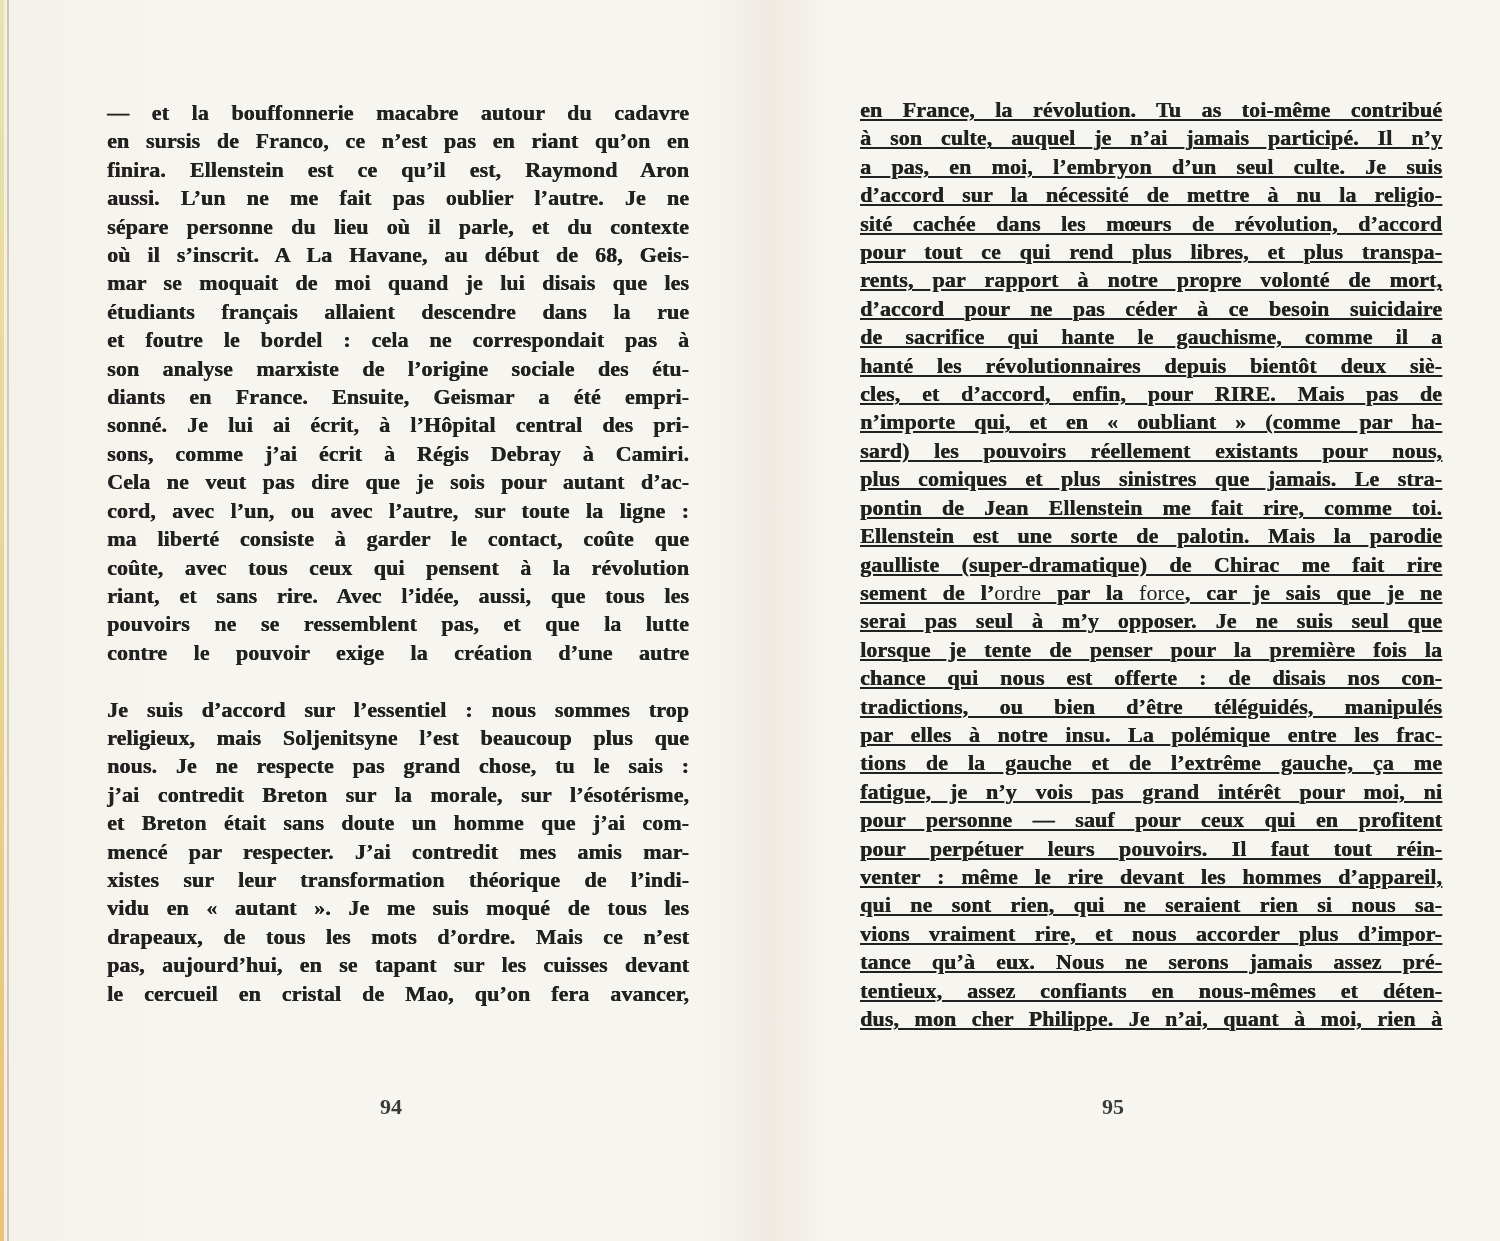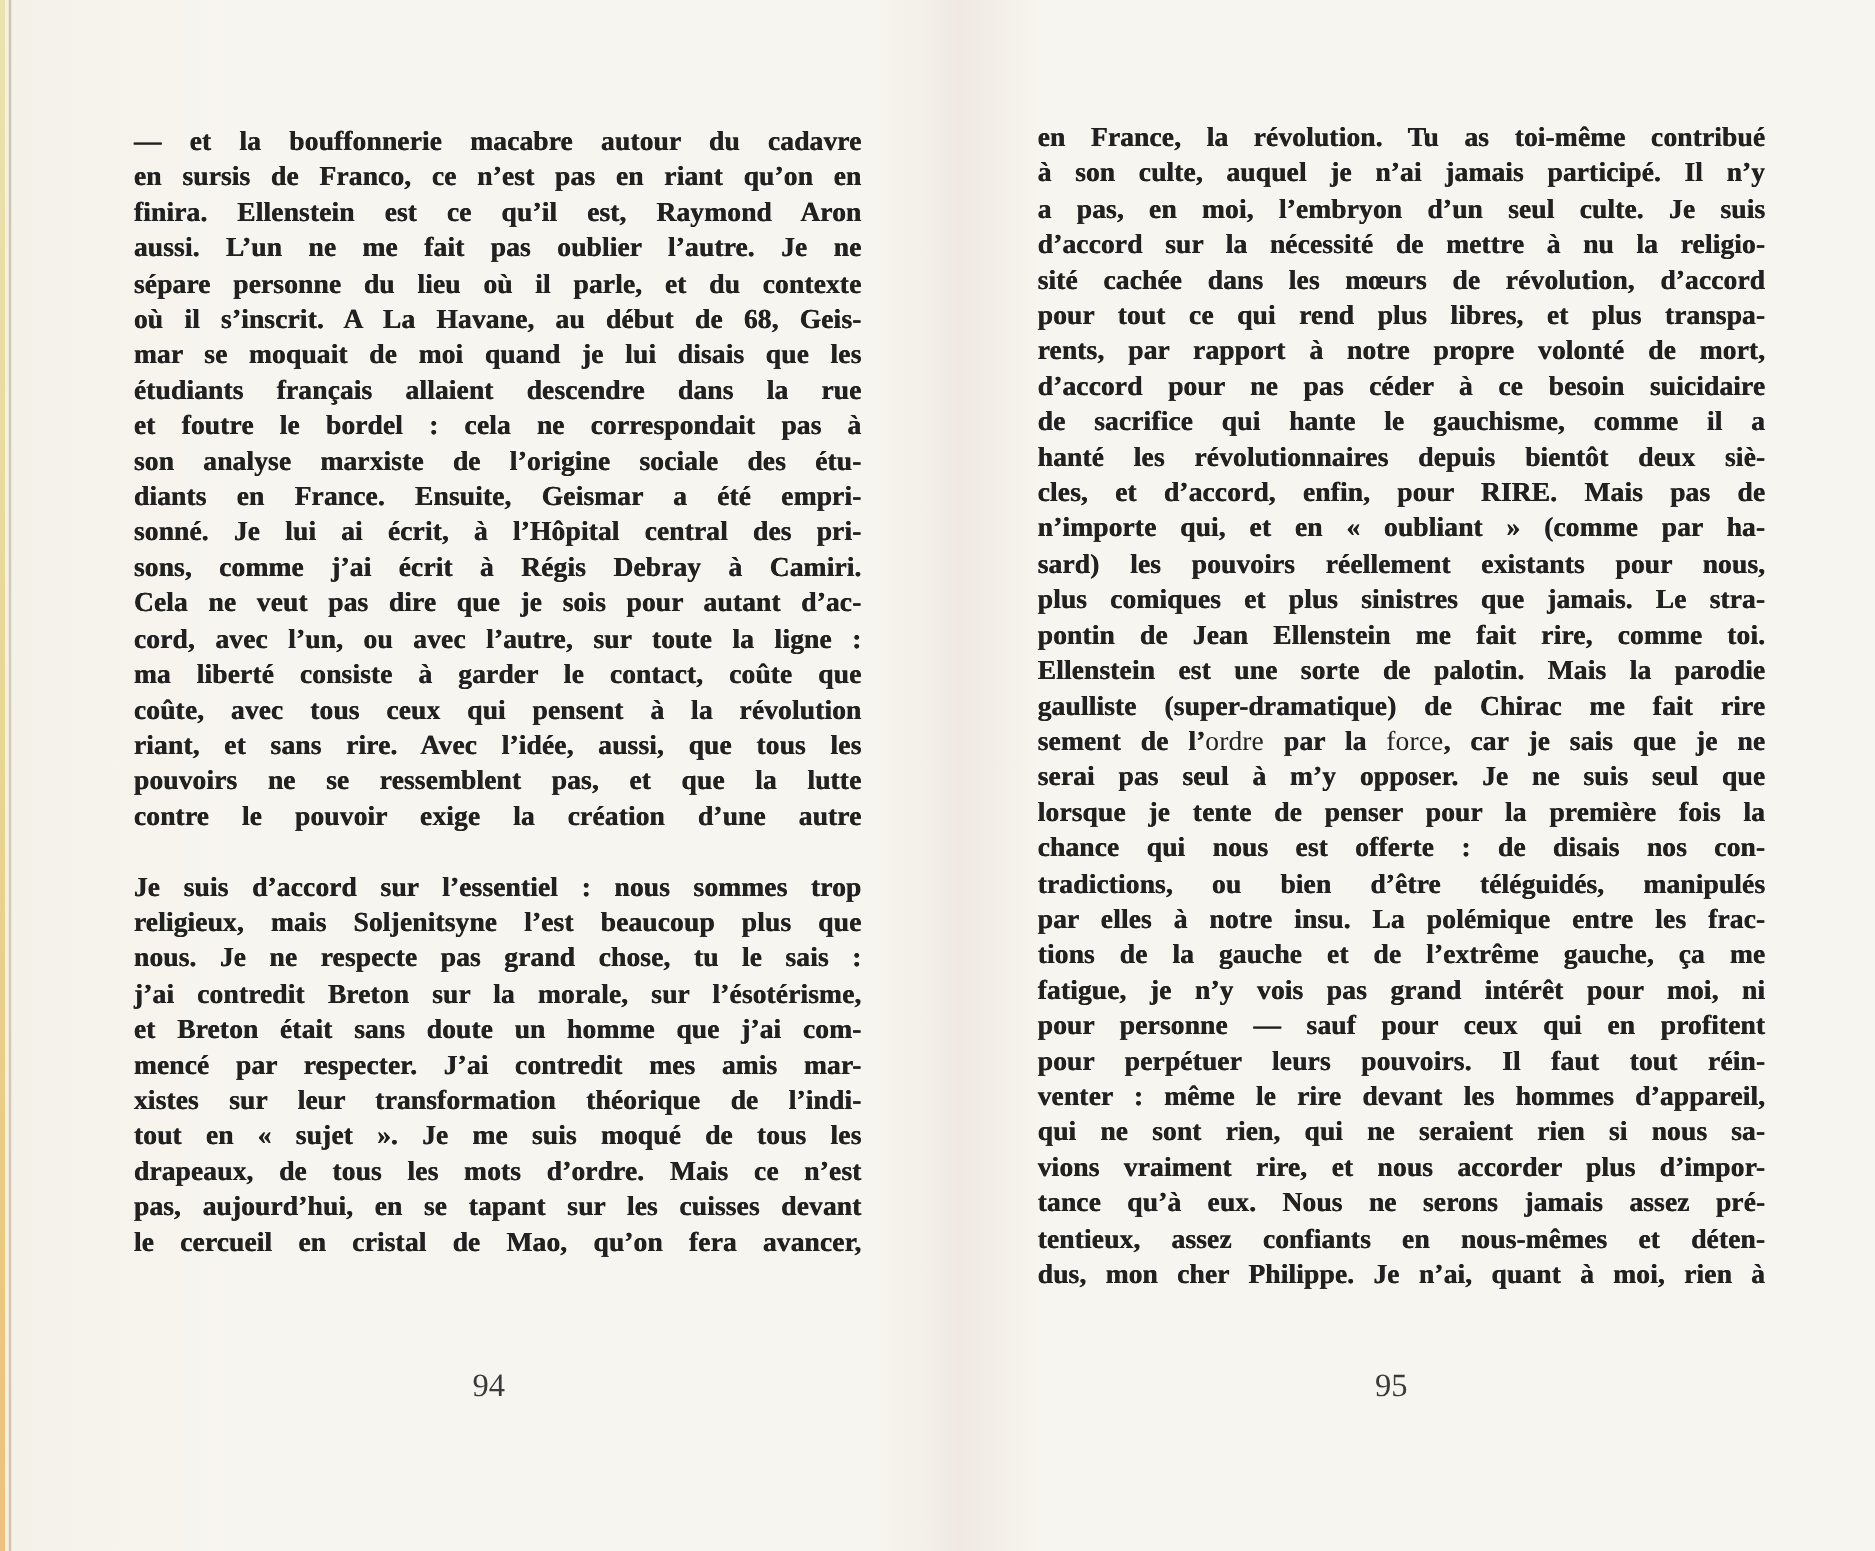--- a/index.html
+++ b/index.html
@@ -38,32 +38,32 @@
   .col {
     position: absolute;
     width: 582px;
     font-size: 22px;
     font-weight: bold;
     line-height: 28.4px;
     letter-spacing: 0.1px;
     text-shadow: 0.4px 0 currentColor; 
   }
   #left-col  { left: 107px; top: 99px;  }
-  #right-col { left: 830px; top: 96px; }
+  #right-col { left: 860px; top: 96px; text-decoration: underline; }
   .line { text-align: justify; text-align-last: justify; }
   .line.noju { text-align-last: left; }
   .para-gap { height: 28.4px; }
   .light { font-weight: normal; text-shadow: none; }
   .pagenum {
     position: absolute;
     width: 582px;
     top: 1094px;
     text-align: center;
-    font-size: 26px;
-    font-weight: normal;
+    font-size: 22px;
+    font-weight: bold;
     color: #3a3a3a;
   }
   #pn-left  { left: 100px; }
   #pn-right { left: 822px; }
 </style>
 </head>
 <body>
 
 <div class="scan">
   <div class="edge-yellow"></div>
@@ -93,21 +93,21 @@
       <div class="line">pouvoirs ne se ressemblent pas, et que la lutte</div>
       <div class="line">contre le pouvoir exige la création d’une autre</div>
       <div class="para-gap"></div>
       <div class="line">Je suis d’accord sur l’essentiel : nous sommes trop</div>
       <div class="line">religieux, mais Soljenitsyne l’est beaucoup plus que</div>
       <div class="line">nous. Je ne respecte pas grand chose, tu le sais :</div>
       <div class="line">j’ai contredit Breton sur la morale, sur l’ésotérisme,</div>
       <div class="line">et Breton était sans doute un homme que j’ai com-</div>
       <div class="line">mencé par respecter. J’ai contredit mes amis mar-</div>
       <div class="line">xistes sur leur transformation théorique de l’indi-</div>
-      <div class="line">tout en « sujet ». Je me suis moqué de tous les</div>
+      <div class="line">vidu en « autant ». Je me suis moqué de tous les</div>
       <div class="line">drapeaux, de tous les mots d’ordre. Mais ce n’est</div>
       <div class="line">pas, aujourd’hui, en se tapant sur les cuisses devant</div>
       <div class="line">le cercueil en cristal de Mao, qu’on fera avancer,</div>
     </div>
   <div class="col" id="right-col">
       <div class="line">en France, la révolution. Tu as toi-même contribué</div>
       <div class="line">à son culte, auquel je n’ai jamais participé. Il n’y</div>
       <div class="line">a pas, en moi, l’embryon d’un seul culte. Je suis</div>
       <div class="line">d’accord sur la nécessité de mettre à nu la religio-</div>
       <div class="line">sité cachée dans les mœurs de révolution, d’accord</div>

